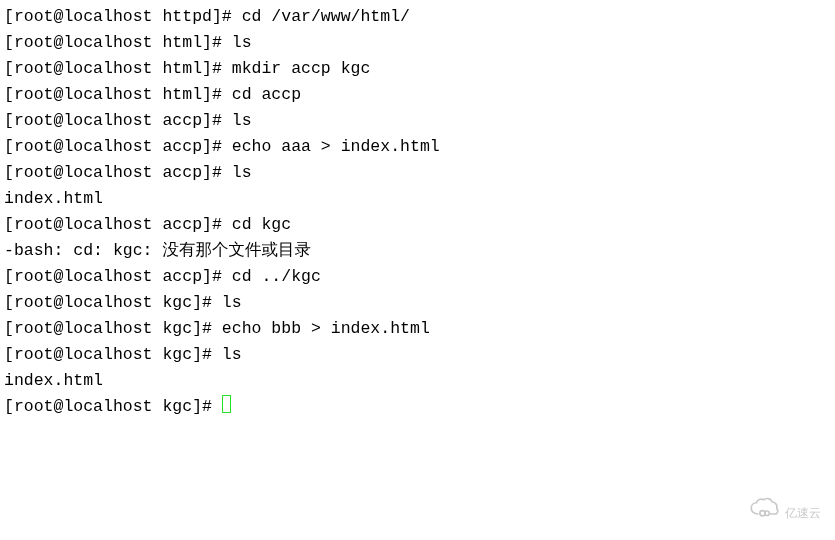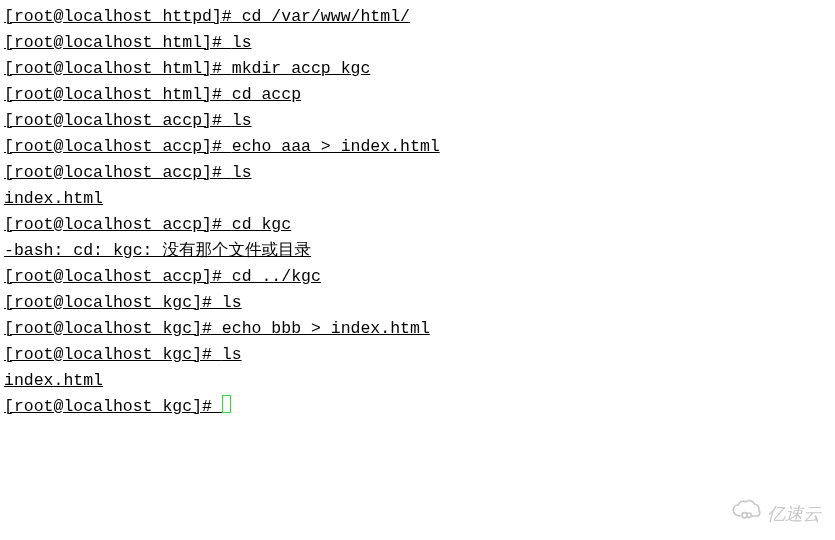--- a/index.html
+++ b/index.html
@@ -15,21 +15,20 @@
       font-size: 16.5px;
       line-height: 26px;
       color: #000000;
       position: relative;
       overflow: hidden;
       padding-top: 4px;
       padding-left: 4px;
     }
     .terminal {
       white-space: pre;
-      text-decoration: underline;
     }
     .line {
       display: block;
     }
     .cursor {
       display: inline-block;
       width: 9px;
       height: 18px;
       border: 1px solid #28e028;
       vertical-align: text-bottom;
@@ -37,22 +36,21 @@
     }
     .watermark {
       position: absolute;
       bottom: 12px;
       right: 14px;
       display: flex;
       align-items: center;
       gap: 6px;
       color: #c9c9c9;
       font-family: "Microsoft YaHei", Arial, sans-serif;
-      font-size: 18px;
-      font-style: italic;
+      font-size: 12px;
     }
     .watermark svg {
       width: 30px;
       height: 22px;
       stroke: #c9c9c9;
       fill: none;
       stroke-width: 2.2;
     }
   </style>
 </head>

